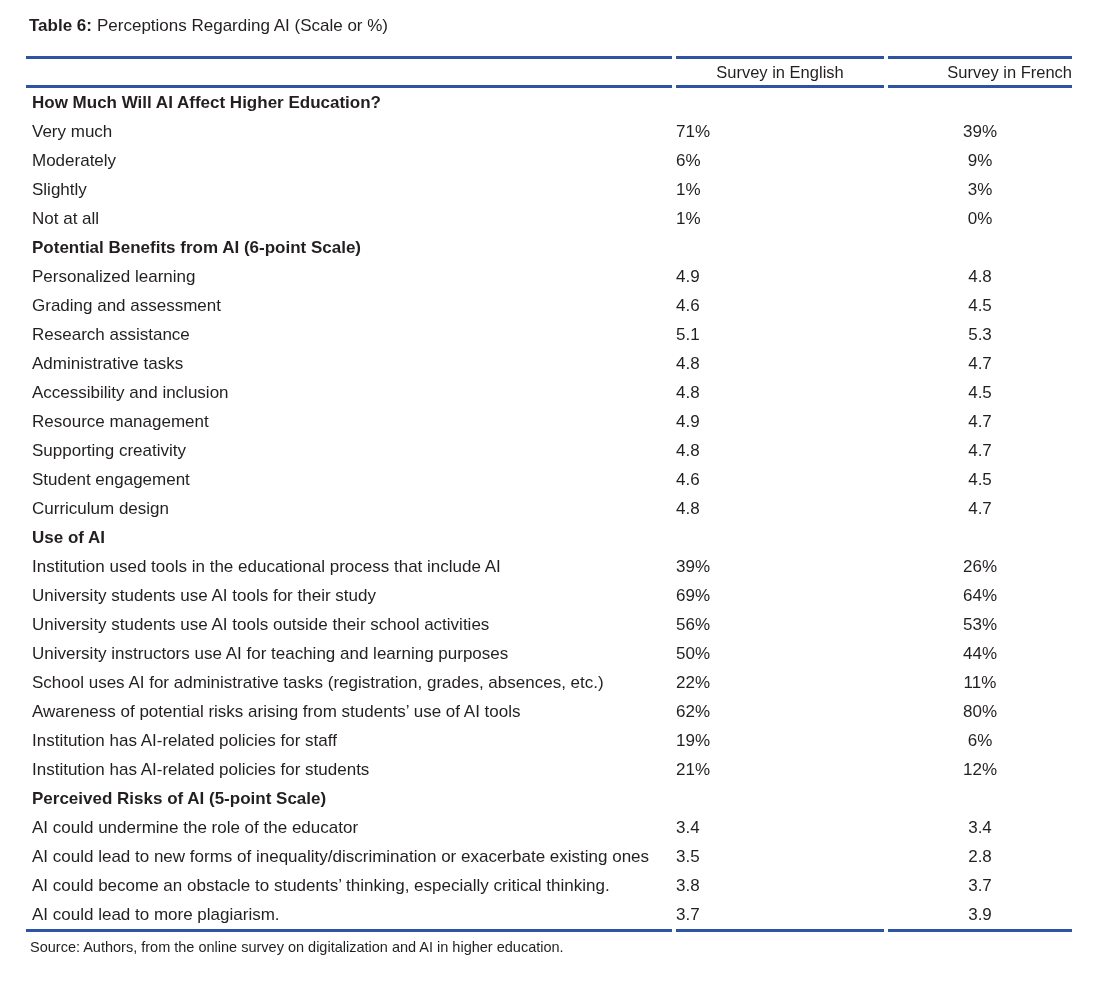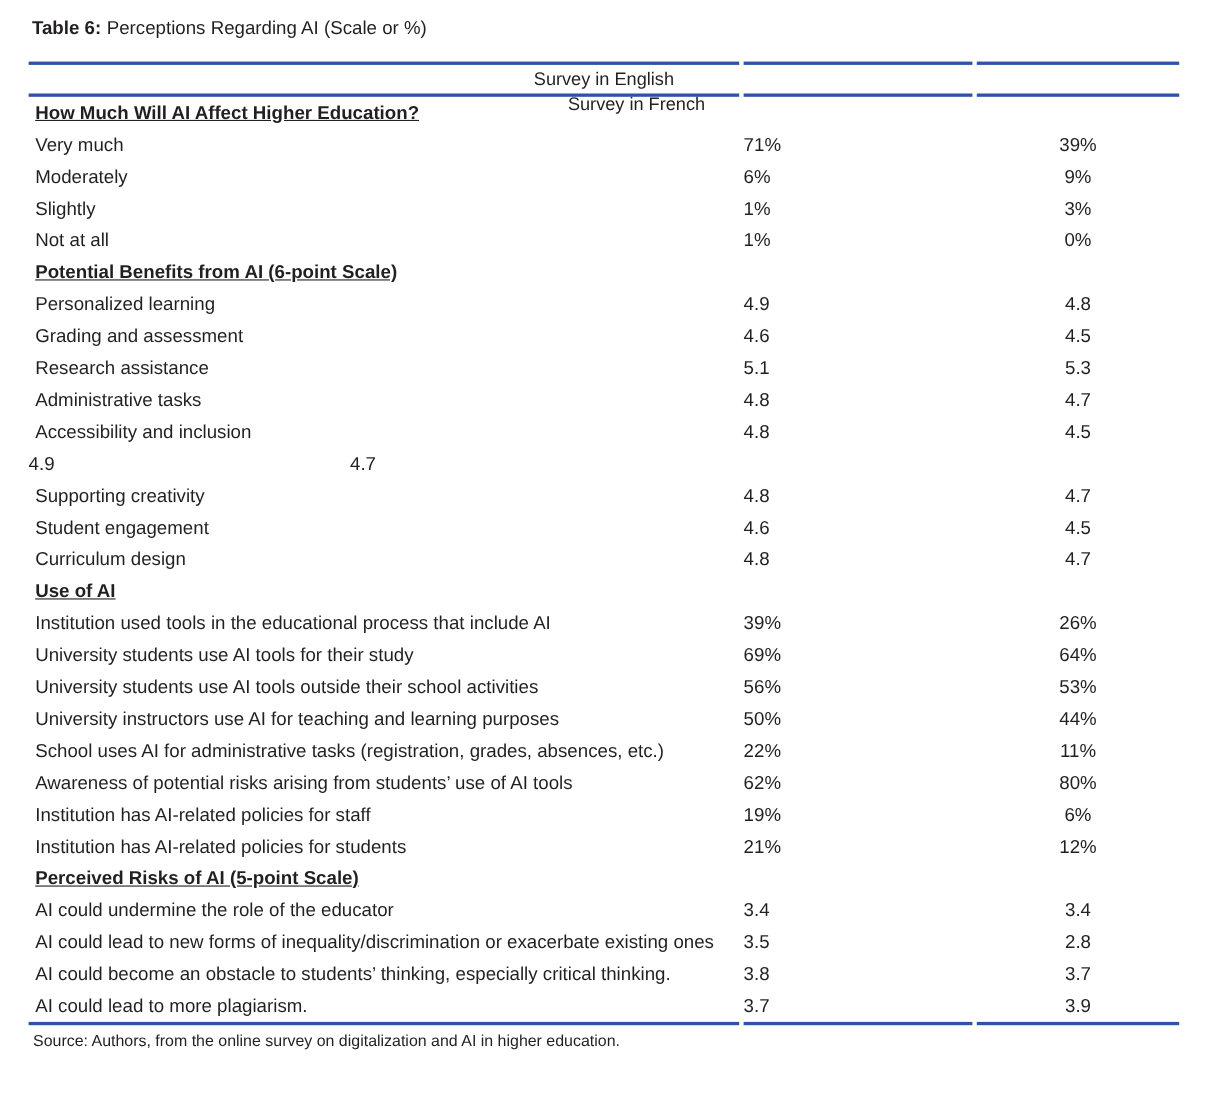--- a/index.html
+++ b/index.html
@@ -20,30 +20,30 @@
     font-size:17px;line-height:22px;margin-left:3px;margin-bottom:19px;
   }
   .caption-label{font-weight:700;margin-right:5px;}
   .tbl{width:1046px;}
   .rule{display:flex;gap:var(--colgap);height:3px;}
   .rule span{background:var(--rule-color);height:3px;display:block;}
   .rule .s1{width:var(--c1);}
   .rule .s2{width:var(--c2);}
   .rule .s3{width:var(--c3);}
   .hrow{display:flex;gap:var(--colgap);height:26px;align-items:center;
-    font-size:16.5px;flex-direction:column;}
+    font-size:16.5px;}
   .hrow .c1{width:var(--c1);}
   .hrow .c2{width:var(--c2);text-align:center;}
   .hrow .c3{width:var(--c3);text-align:right;}
   .row{display:flex;gap:var(--colgap);min-height:29px;align-items:center;
     font-size:17px;}
   .row .c1{width:var(--c1);padding-left:6px;line-height:27px;}
   .row .c2{width:var(--c2);}
   .row .c3{width:var(--c3);text-align:center;}
-  .row.section .c1{font-weight:700;text-decoration:underline;}
+  .row.section .c1{font-weight:700;}
   .source{
     font-size:14.5px;line-height:19px;margin-top:6px;margin-left:4px;
   }
 </style>
 </head>
 <body>
 
 <div class="page">
 
   <p class="caption">
@@ -120,20 +120,21 @@
     <div class="c1">Administrative tasks</div>
     <div class="c2">4.8</div>
     <div class="c3">4.7</div>
   </div>
         <div class="row">
     <div class="c1">Accessibility and inclusion</div>
     <div class="c2">4.8</div>
     <div class="c3">4.5</div>
   </div>
         <div class="row">
+    <div class="c1">Resource management</div>
     <div class="c2">4.9</div>
     <div class="c3">4.7</div>
   </div>
         <div class="row">
     <div class="c1">Supporting creativity</div>
     <div class="c2">4.8</div>
     <div class="c3">4.7</div>
   </div>
         <div class="row">
     <div class="c1">Student engagement</div>

